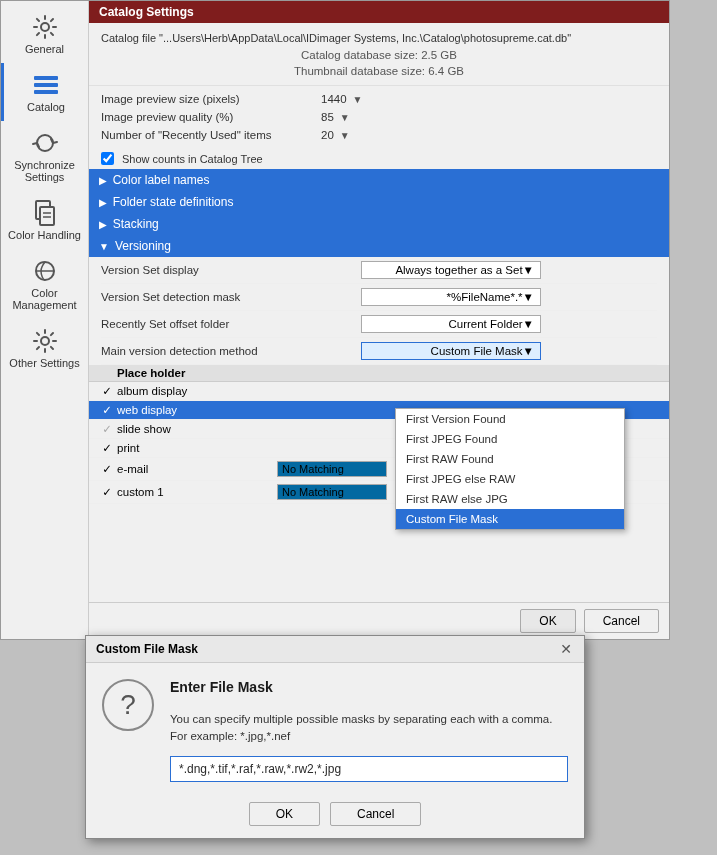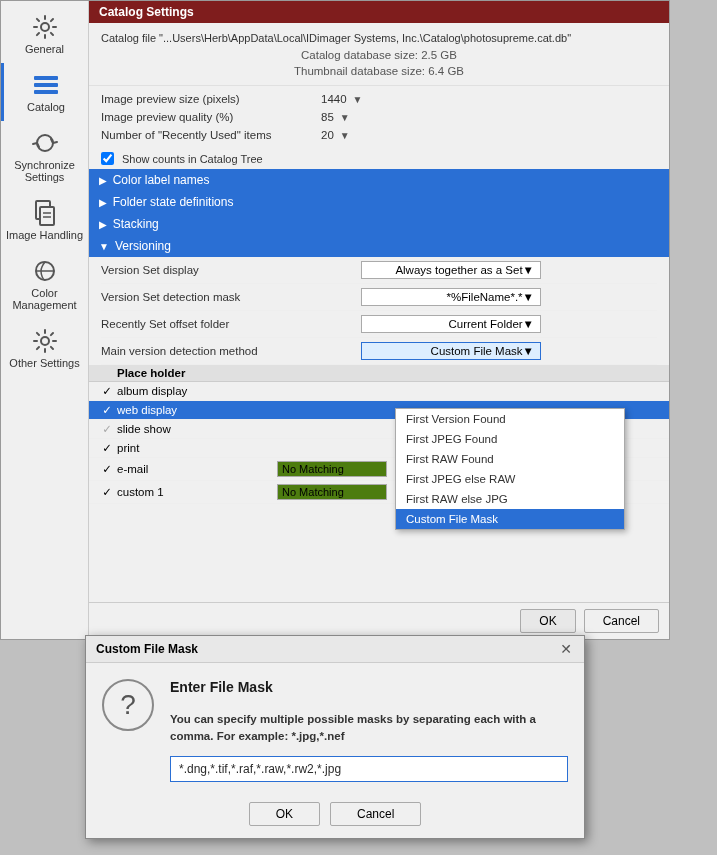--- a/index.html
+++ b/index.html
@@ -189,21 +189,21 @@
     .placeholder-row .name-col {
       flex: 0 0 160px;
     }
     .placeholder-row .match-col {
       flex: 1;
       display: flex;
       align-items: center;
     }
     .match-input {
       border: 1px solid #aaa;
-      background: #4d7c0f;
+      background: #0369a1;
       padding: 1px 4px;
       font-size: 11px;
       width: 110px;
       margin-right: 4px;
     }
     .icon-btn {
       width: 18px;
       height: 18px;
       display: inline-flex;
       align-items: center;
@@ -319,21 +319,20 @@
       font-size: 14px;
       font-weight: bold;
       color: #1a1a1a;
       margin-bottom: 16px;
     }
     .dialog-desc {
       font-size: 11.5px;
       color: #333;
       margin-bottom: 10px;
       line-height: 1.5;
-      font-weight: bold;
     }
     .dialog-input {
       width: 100%;
       border: 1px solid #2a6fd4;
       padding: 5px 8px;
       font-size: 12px;
       background: white;
       color: #2a2a2a;
     }
     .dialog-buttons {
@@ -396,21 +395,21 @@
 
     <div class="sidebar-item">
       <div class="sidebar-icon">
         <svg width="24" height="26" viewBox="0 0 24 26">
           <rect x="3" y="1" width="14" height="18" rx="1" fill="none" stroke="#555" stroke-width="2"></rect>
           <rect x="7" y="7" width="14" height="18" rx="1" fill="#f0f0f0" stroke="#555" stroke-width="2"></rect>
           <line x1="10" y1="13" x2="18" y2="13" stroke="#555" stroke-width="1.5"></line>
           <line x1="10" y1="17" x2="18" y2="17" stroke="#555" stroke-width="1.5"></line>
         </svg>
       </div>
-      <span style="text-align:center;">Image Handling</span>
+      <span style="text-align:center;">Color Handling</span>
     </div>
 
     <div class="sidebar-item">
       <div class="sidebar-icon">
         <svg width="26" height="26" viewBox="0 0 26 26">
           <path d="M13 4 C7 4 4 8 4 13 C4 18 8 22 13 22 C18 22 22 18 22 13 C22 8 18 4 13 4 Z" fill="none" stroke="#555" stroke-width="2"></path>
           <path d="M13 4 C13 4 9 9 9 13 C9 17 11 22 13 22" fill="none" stroke="#555" stroke-width="1.5"></path>
           <path d="M4 13 L22 13" stroke="#555" stroke-width="1.5"></path>
         </svg>
       </div>

